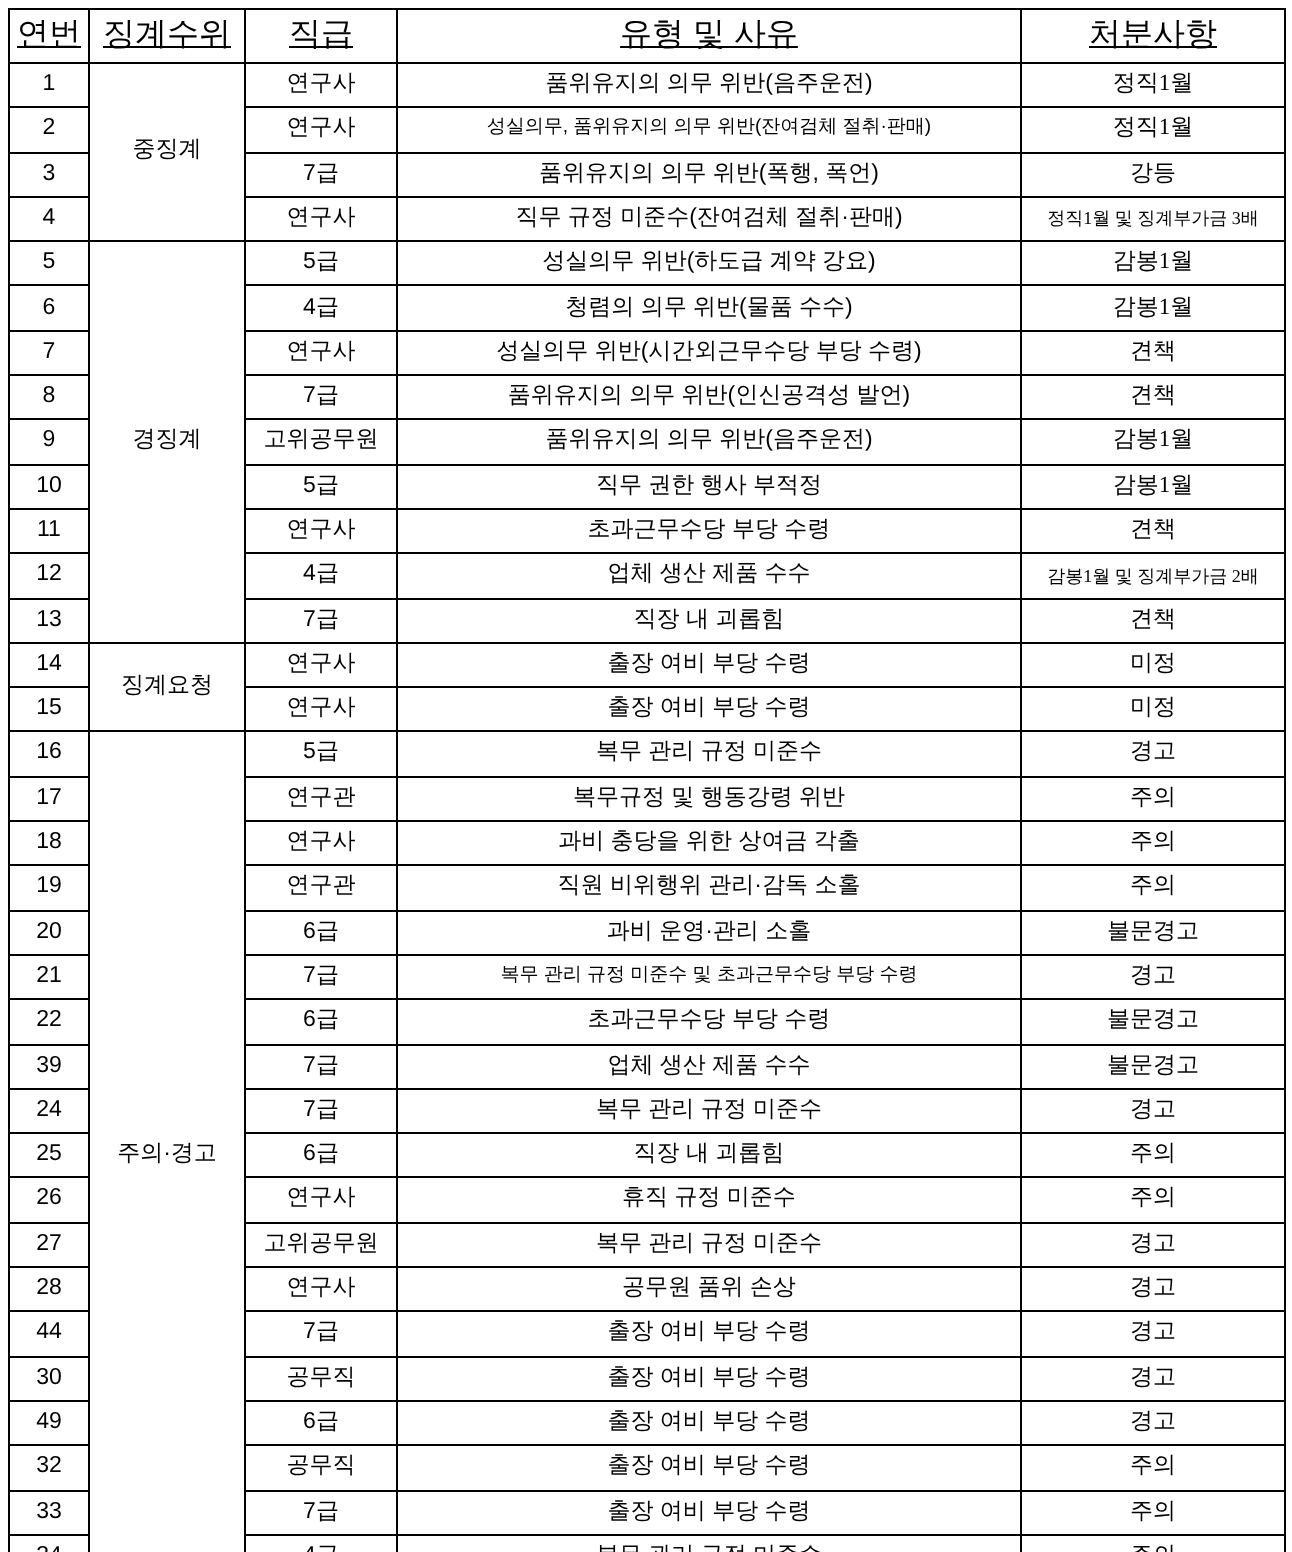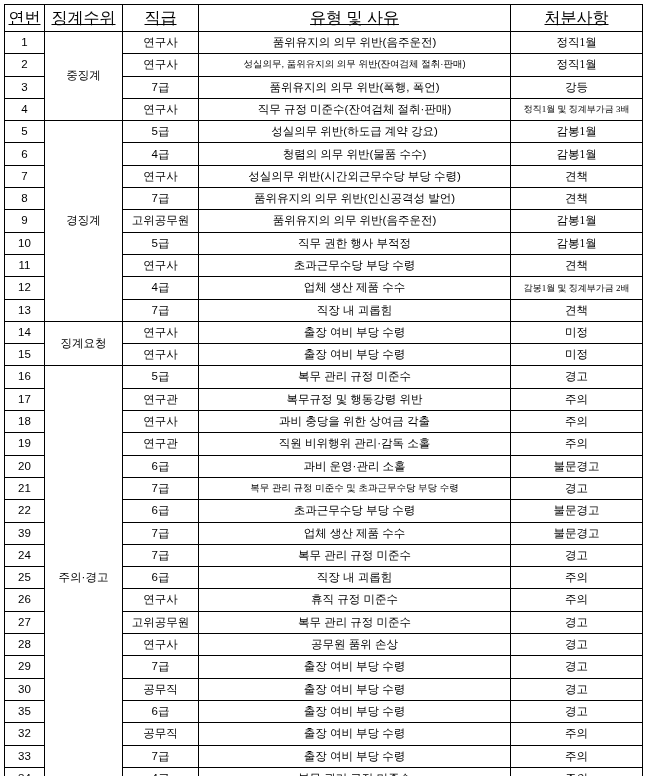--- a/index.html
+++ b/index.html
@@ -249,33 +249,33 @@
           <td class="type">복무 관리 규정 미준수</td>
           <td class="act">경고</td>
         </tr>
         <tr>
           <td class="no">28</td>
           <td class="rank">연구사</td>
           <td class="type">공무원 품위 손상</td>
           <td class="act">경고</td>
         </tr>
         <tr>
-          <td class="no">29</td>
+          <td class="no">44</td>
           <td class="rank">7급</td>
           <td class="type">출장 여비 부당 수령</td>
           <td class="act">경고</td>
         </tr>
         <tr>
           <td class="no">30</td>
           <td class="rank">공무직</td>
           <td class="type">출장 여비 부당 수령</td>
           <td class="act">경고</td>
         </tr>
         <tr>
-          <td class="no">35</td>
+          <td class="no">49</td>
           <td class="rank">6급</td>
           <td class="type">출장 여비 부당 수령</td>
           <td class="act">경고</td>
         </tr>
         <tr>
           <td class="no">32</td>
           <td class="rank">공무직</td>
           <td class="type">출장 여비 부당 수령</td>
           <td class="act">주의</td>
         </tr>

